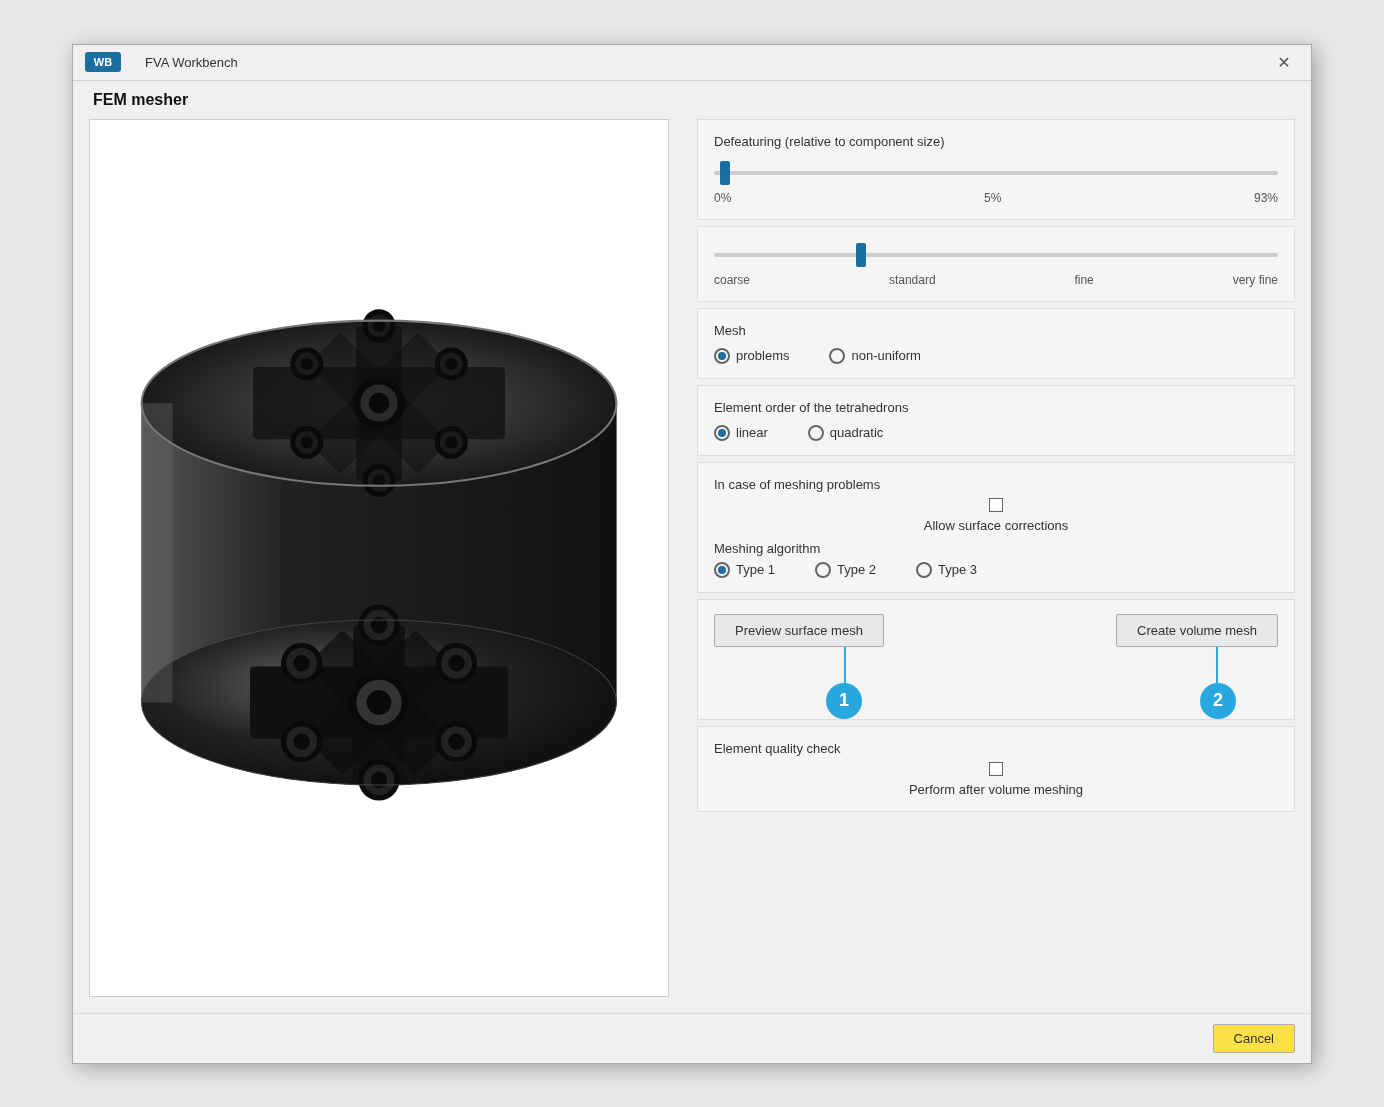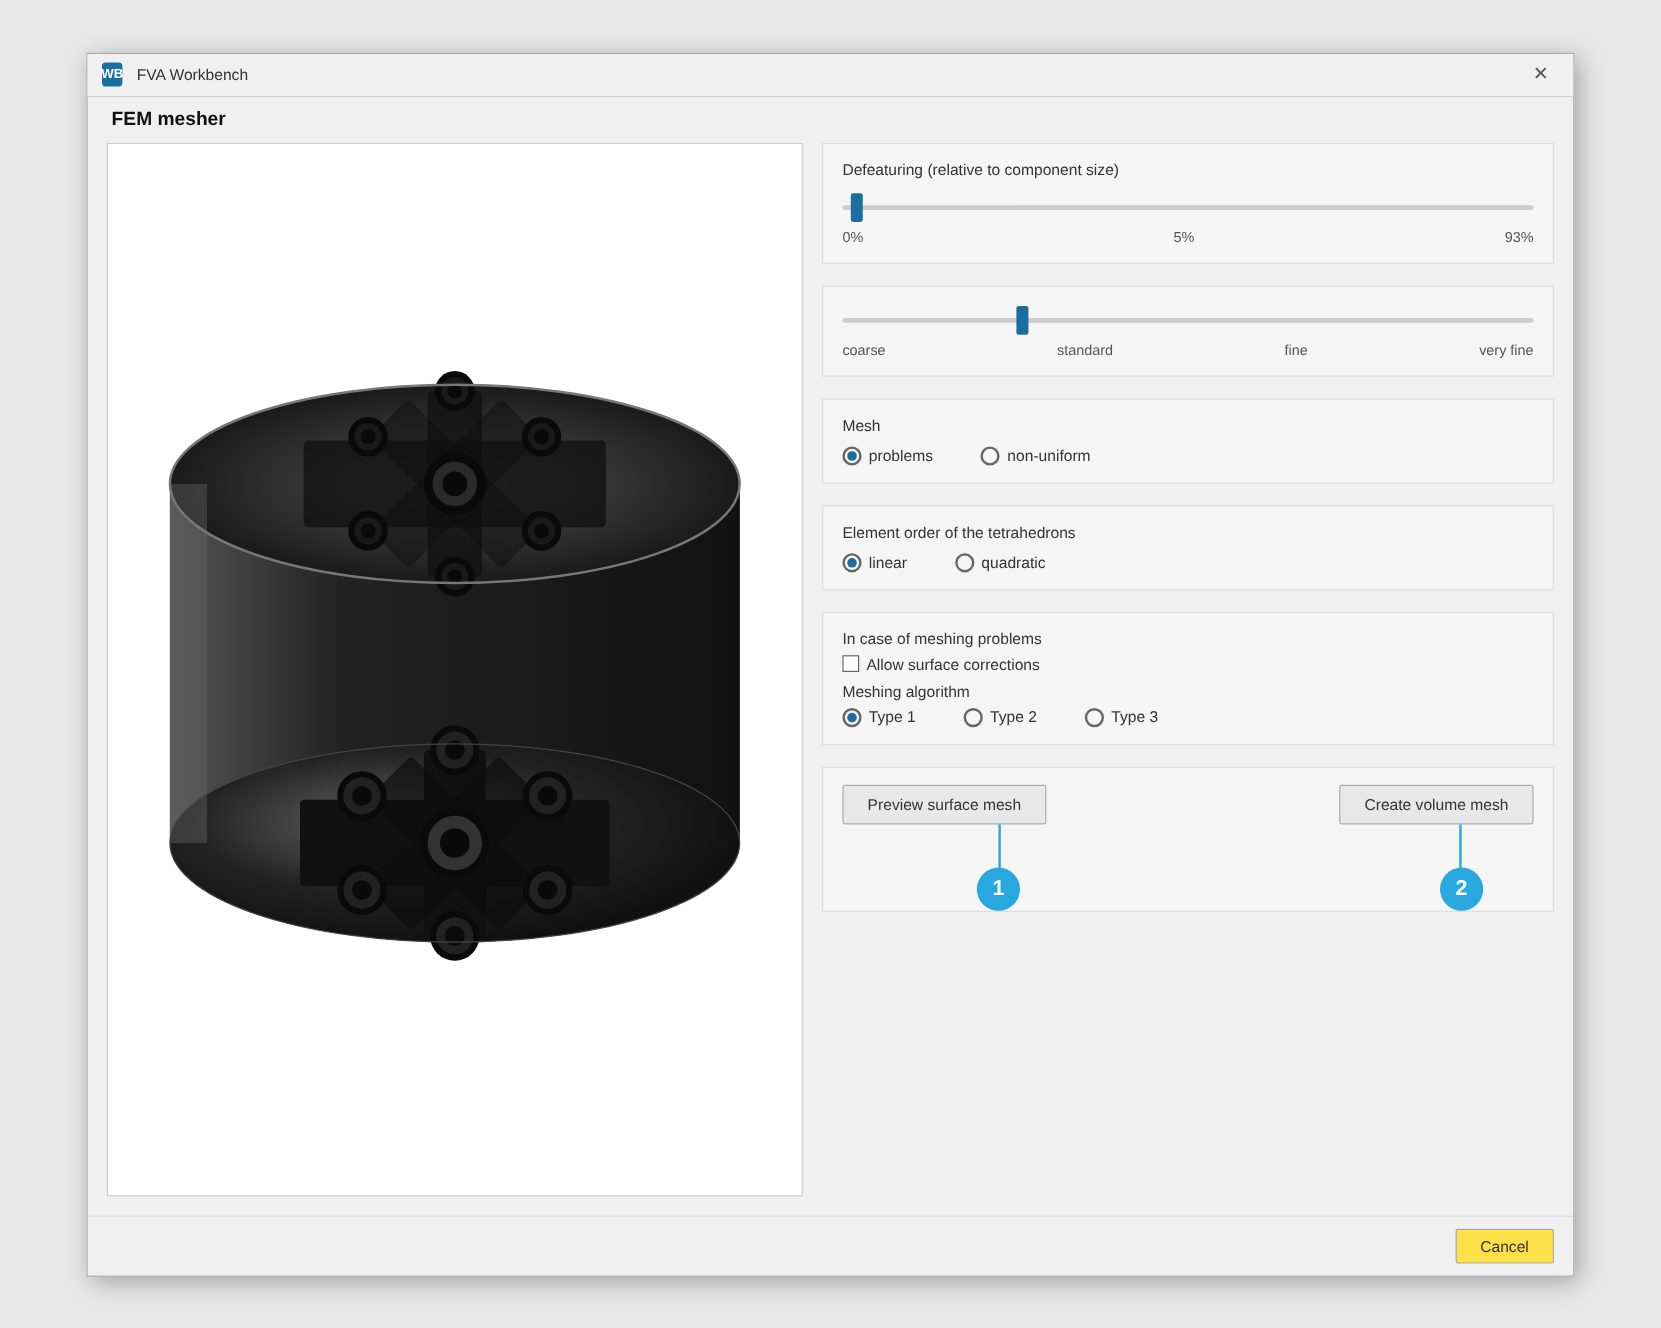--- a/index.html
+++ b/index.html
@@ -25,31 +25,31 @@
     .title-bar {
       background: #f0f0f0;
       height: 36px;
       display: flex;
       align-items: center;
       padding: 0 12px;
       border-bottom: 1px solid #d0d0d0;
       flex-shrink: 0;
     }
     .title-bar-logo {
-      width: 17px;
+      width: 36px;
       height: 20px;
       background: #1a6ea0;
       border-radius: 3px;
       display: flex;
       align-items: center;
       justify-content: center;
       color: white;
       font-size: 11px;
       font-weight: bold;
-      margin-right: 12px;
+      margin-right: 24px;
     }
     .title-bar-text {
       font-size: 13px;
       color: #333;
       flex: 1;
     }
     .close-btn {
       width: 30px;
       height: 30px;
       display: flex;
@@ -81,21 +81,22 @@
       border: 1px solid #ccc;
       display: flex;
       align-items: center;
       justify-content: center;
       overflow: hidden;
     }
     .settings-panel {
       flex: 1;
       display: flex;
       flex-direction: column;
-      gap: 12px;
+      gap: 0;
+      margin-left: 12px;
     }
     .section {
       background: #f5f5f5;
       border: 1px solid #ddd;
       padding: 14px 16px;
       margin-bottom: 6px;
     }
     .section-label {
       font-size: 13px;
       color: #333;
@@ -174,20 +175,21 @@
       border-radius: 50%;
       background: #1a6ea0;
     }
     .checkbox-row {
       display: flex;
       align-items: center;
       gap: 6px;
       font-size: 13px;
       color: #333;
       cursor: pointer;
+      flex-direction: column;
     }
     .checkbox-box {
       width: 14px;
       height: 14px;
       border: 1.5px solid #666;
       background: white;
       display: flex;
       align-items: center;
       justify-content: center;
       flex-shrink: 0;
@@ -486,20 +488,27 @@
           <div style="position:absolute; left:112px; top:28px; width:36px; height:36px; border-radius:50%; background:#29a8e0; color:white; font-size:18px; font-weight:bold; display:flex; align-items:center; justify-content:center;">
             <span>1</span>
           </div>
           <div style="position:absolute; right:60px; top:-8px; width:2px; height:40px; background:#29a8e0;"></div>
           <div style="position:absolute; right:42px; top:28px; width:36px; height:36px; border-radius:50%; background:#29a8e0; color:white; font-size:18px; font-weight:bold; display:flex; align-items:center; justify-content:center;">
             <span>2</span>
           </div>
         </div>
       </div>
 
+      <div class="quality-section">
+        <div class="section-sublabel">Element quality check</div>
+        <div class="checkbox-row">
+          <div class="checkbox-box"></div>
+          <span>Perform after volume meshing</span>
+        </div>
+      </div>
 
     </div>
   </div>
 
   <div class="bottom-bar">
     <button class="cancel-btn">Cancel</button>
   </div>
 </div>
 
 </body></html>

